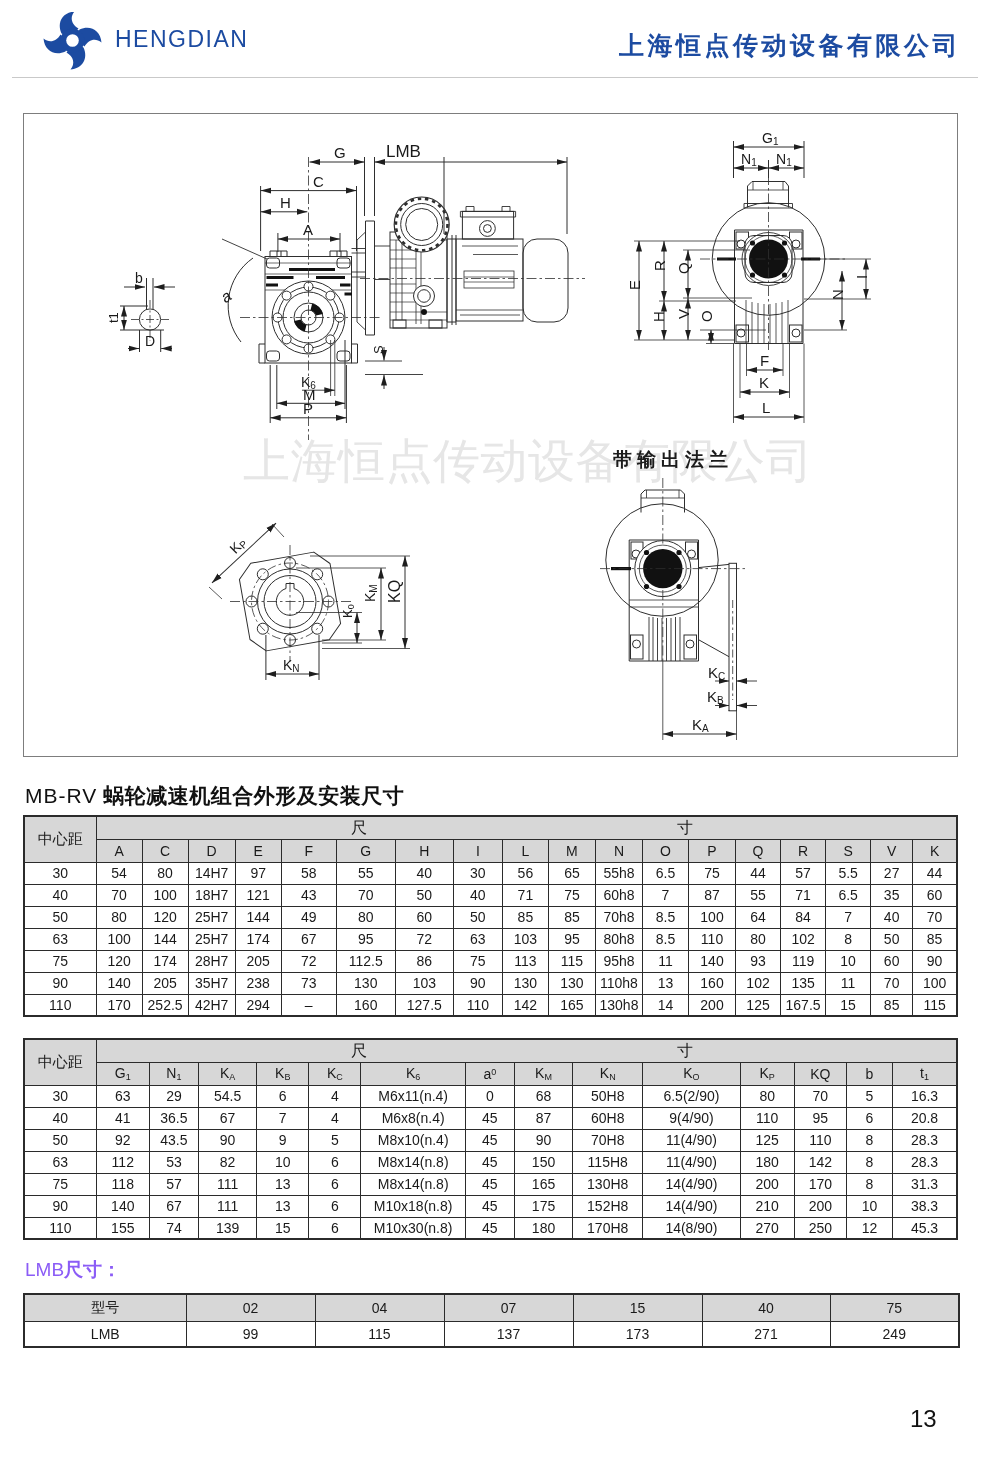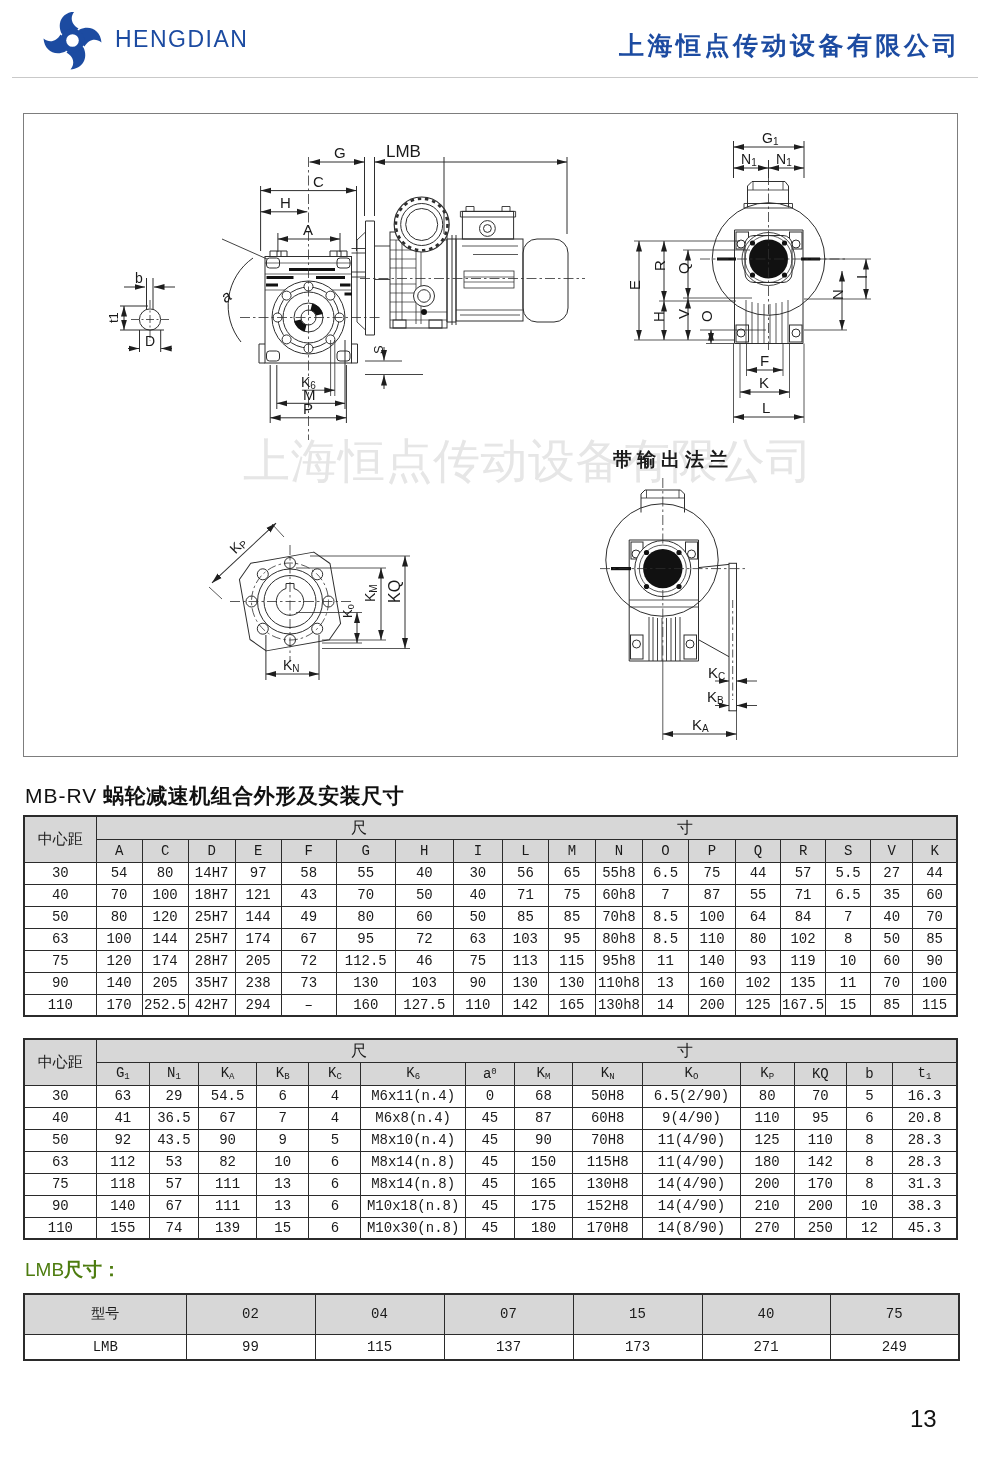--- a/index.html
+++ b/index.html
@@ -1,18 +1,18 @@
 <!DOCTYPE html>
 <html><head>
 <meta charset="utf-8">
 <style>
   html,body{margin:0;padding:0;background:#fff;}
   body{width:990px;height:1483px;position:relative;font-family:"Liberation Sans",sans-serif;-webkit-font-smoothing:antialiased;}
   .abs{position:absolute;}
-  table{border-collapse:collapse;table-layout:fixed;font-family:Liberation Mono, monospace;}
+  table{border-collapse:collapse;table-layout:fixed;}
   td{border:1px solid #2b2b2b;text-align:center;vertical-align:middle;padding:0;font-size:14px;color:#1a1a1a;overflow:hidden;white-space:nowrap;}
   .hd td{background:#d7d7d7;}
   sub{font-size:9px;vertical-align:-2px;}
   sup{font-size:9px;vertical-align:4px;}
 </style>
 </head>
 <body>
 
 <svg class="abs" style="left:42px;top:12px" width="62" height="58" viewBox="0 0 62 58">
   <g transform="translate(30.5,28.5)" fill="#1c4ba1">
@@ -541,21 +541,21 @@
         <td>85</td>
       </tr>
 <tr style="height:22px">
         <td>75</td>
         <td>120</td>
         <td>174</td>
         <td>28H7</td>
         <td>205</td>
         <td>72</td>
         <td>112.5</td>
-        <td>46</td>
+        <td>86</td>
         <td>75</td>
         <td>113</td>
         <td>115</td>
         <td>95h8</td>
         <td>11</td>
         <td>140</td>
         <td>93</td>
         <td>119</td>
         <td>10</td>
         <td>60</td>
@@ -760,34 +760,34 @@
         <td>170H8</td>
         <td>14(8/90)</td>
         <td>270</td>
         <td>250</td>
         <td>12</td>
         <td>45.3</td>
       </tr>
 </tbody>
   </table>
 
-<div class="abs" style="left:25px;top:1257px;font-size:19px;color:#4d7c0f;">LMB<b>尺寸：</b></div>
+<div class="abs" style="left:25px;top:1257px;font-size:19px;color:#8b5cf6;">LMB<b>尺寸：</b></div>
 
 <table class="abs" style="left:23px;top:1293px;width:935px;border:2px solid #2b2b2b;">
 <colgroup>
       <col style="width:162px">
       <col style="width:129px">
       <col style="width:129px">
       <col style="width:129px">
       <col style="width:129px">
       <col style="width:128px">
       <col style="width:129px">
     </colgroup>
 <tbody>
-      <tr class="hd" style="height:40px">
+      <tr class="hd" style="height:27px">
         <td>型号</td>
         <td>02</td>
         <td>04</td>
         <td>07</td>
         <td>15</td>
         <td>40</td>
         <td>75</td>
       </tr>
 <tr style="height:26px">
         <td>LMB</td>

